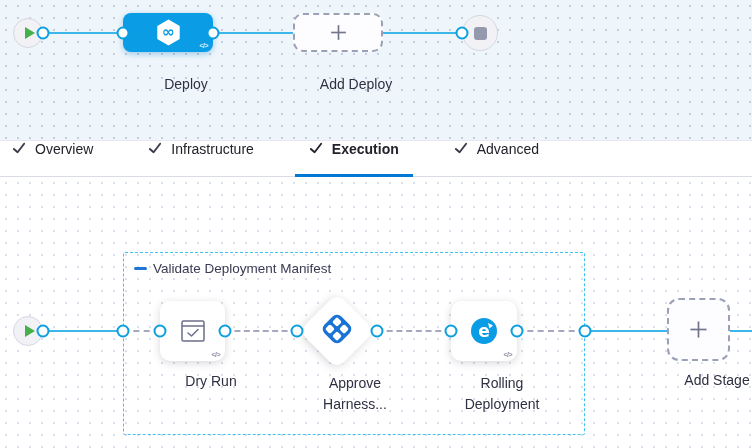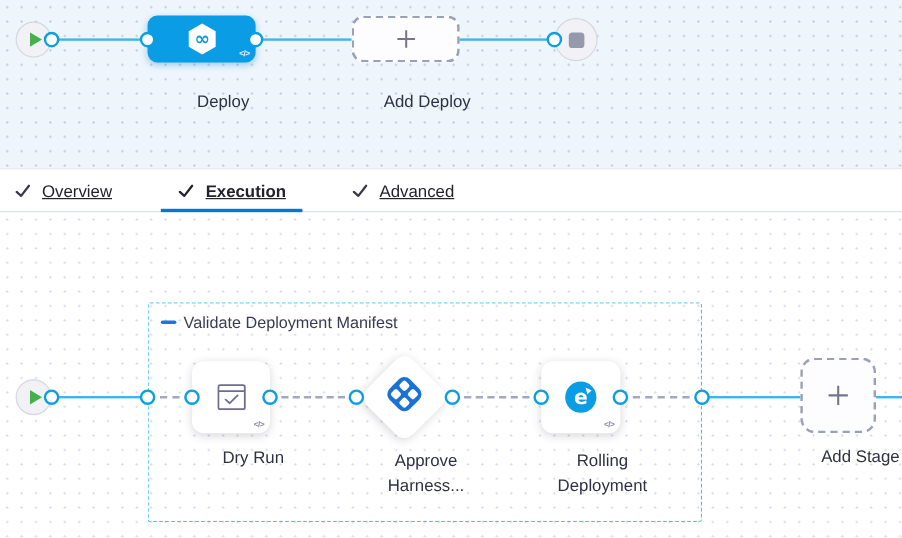--- a/index.html
+++ b/index.html
@@ -21,22 +21,22 @@
     background-image:radial-gradient(circle, #d9dfec 1px, transparent 1.1px);
     background-size:12px 12px;
   }
   
   .tabbar {
     position:absolute; left:0; top:140px; width:752px; height:37px;
     background:#fff; border-top:1px solid #e7e8f1; border-bottom:1px solid #d9dbe6;
     display:flex; align-items:stretch; padding-left:12px; gap:55px;
   }
   .tab {
-    position:relative; display:flex; align-items:center; gap:9px;
-    font-size:14px; color:#22222a; cursor:pointer; white-space:nowrap;text-decoration:underline;
+    position:relative; display:flex; gap:9px;
+    font-size:14px; color:#22222a; cursor:pointer; white-space:nowrap;
   }
   .tab.active { font-weight:bold; }
   .tab .underline {
     display:none;
   }
   .tab.active .underline {
     display:block; position:absolute; left:-14px; right:-14px; bottom:-1px;
     height:3px; background:#0278d5;
   }
   .check-icon { flex:0 0 auto; }
@@ -143,20 +143,27 @@
     <div class="node-label" style="left:168px; top:76px;">Deploy</div>
     <div class="node-label" style="left:338px; top:76px;">Add Deploy</div>
   </div>
 
   <div class="tabbar">
     <div class="tab">
       <svg class="check-icon" width="14" height="14" viewBox="0 0 15 15">
         <polyline points="2,8.5 6,12 13,3" fill="none" stroke="#383946" stroke-width="2" stroke-linecap="round" stroke-linejoin="round"></polyline>
       </svg>
       <span>Overview</span>
+
+    </div>
+    <div class="tab">
+      <svg class="check-icon" width="14" height="14" viewBox="0 0 15 15">
+        <polyline points="2,8.5 6,12 13,3" fill="none" stroke="#383946" stroke-width="2" stroke-linecap="round" stroke-linejoin="round"></polyline>
+      </svg>
+      <span>Infrastructure</span>
 
     </div>
     <div class="tab active">
       <svg class="check-icon" width="14" height="14" viewBox="0 0 15 15">
         <polyline points="2,8.5 6,12 13,3" fill="none" stroke="#22222a" stroke-width="2" stroke-linecap="round" stroke-linejoin="round"></polyline>
       </svg>
       <span>Execution</span>
       <span class="underline"></span>
     </div>
     <div class="tab">

